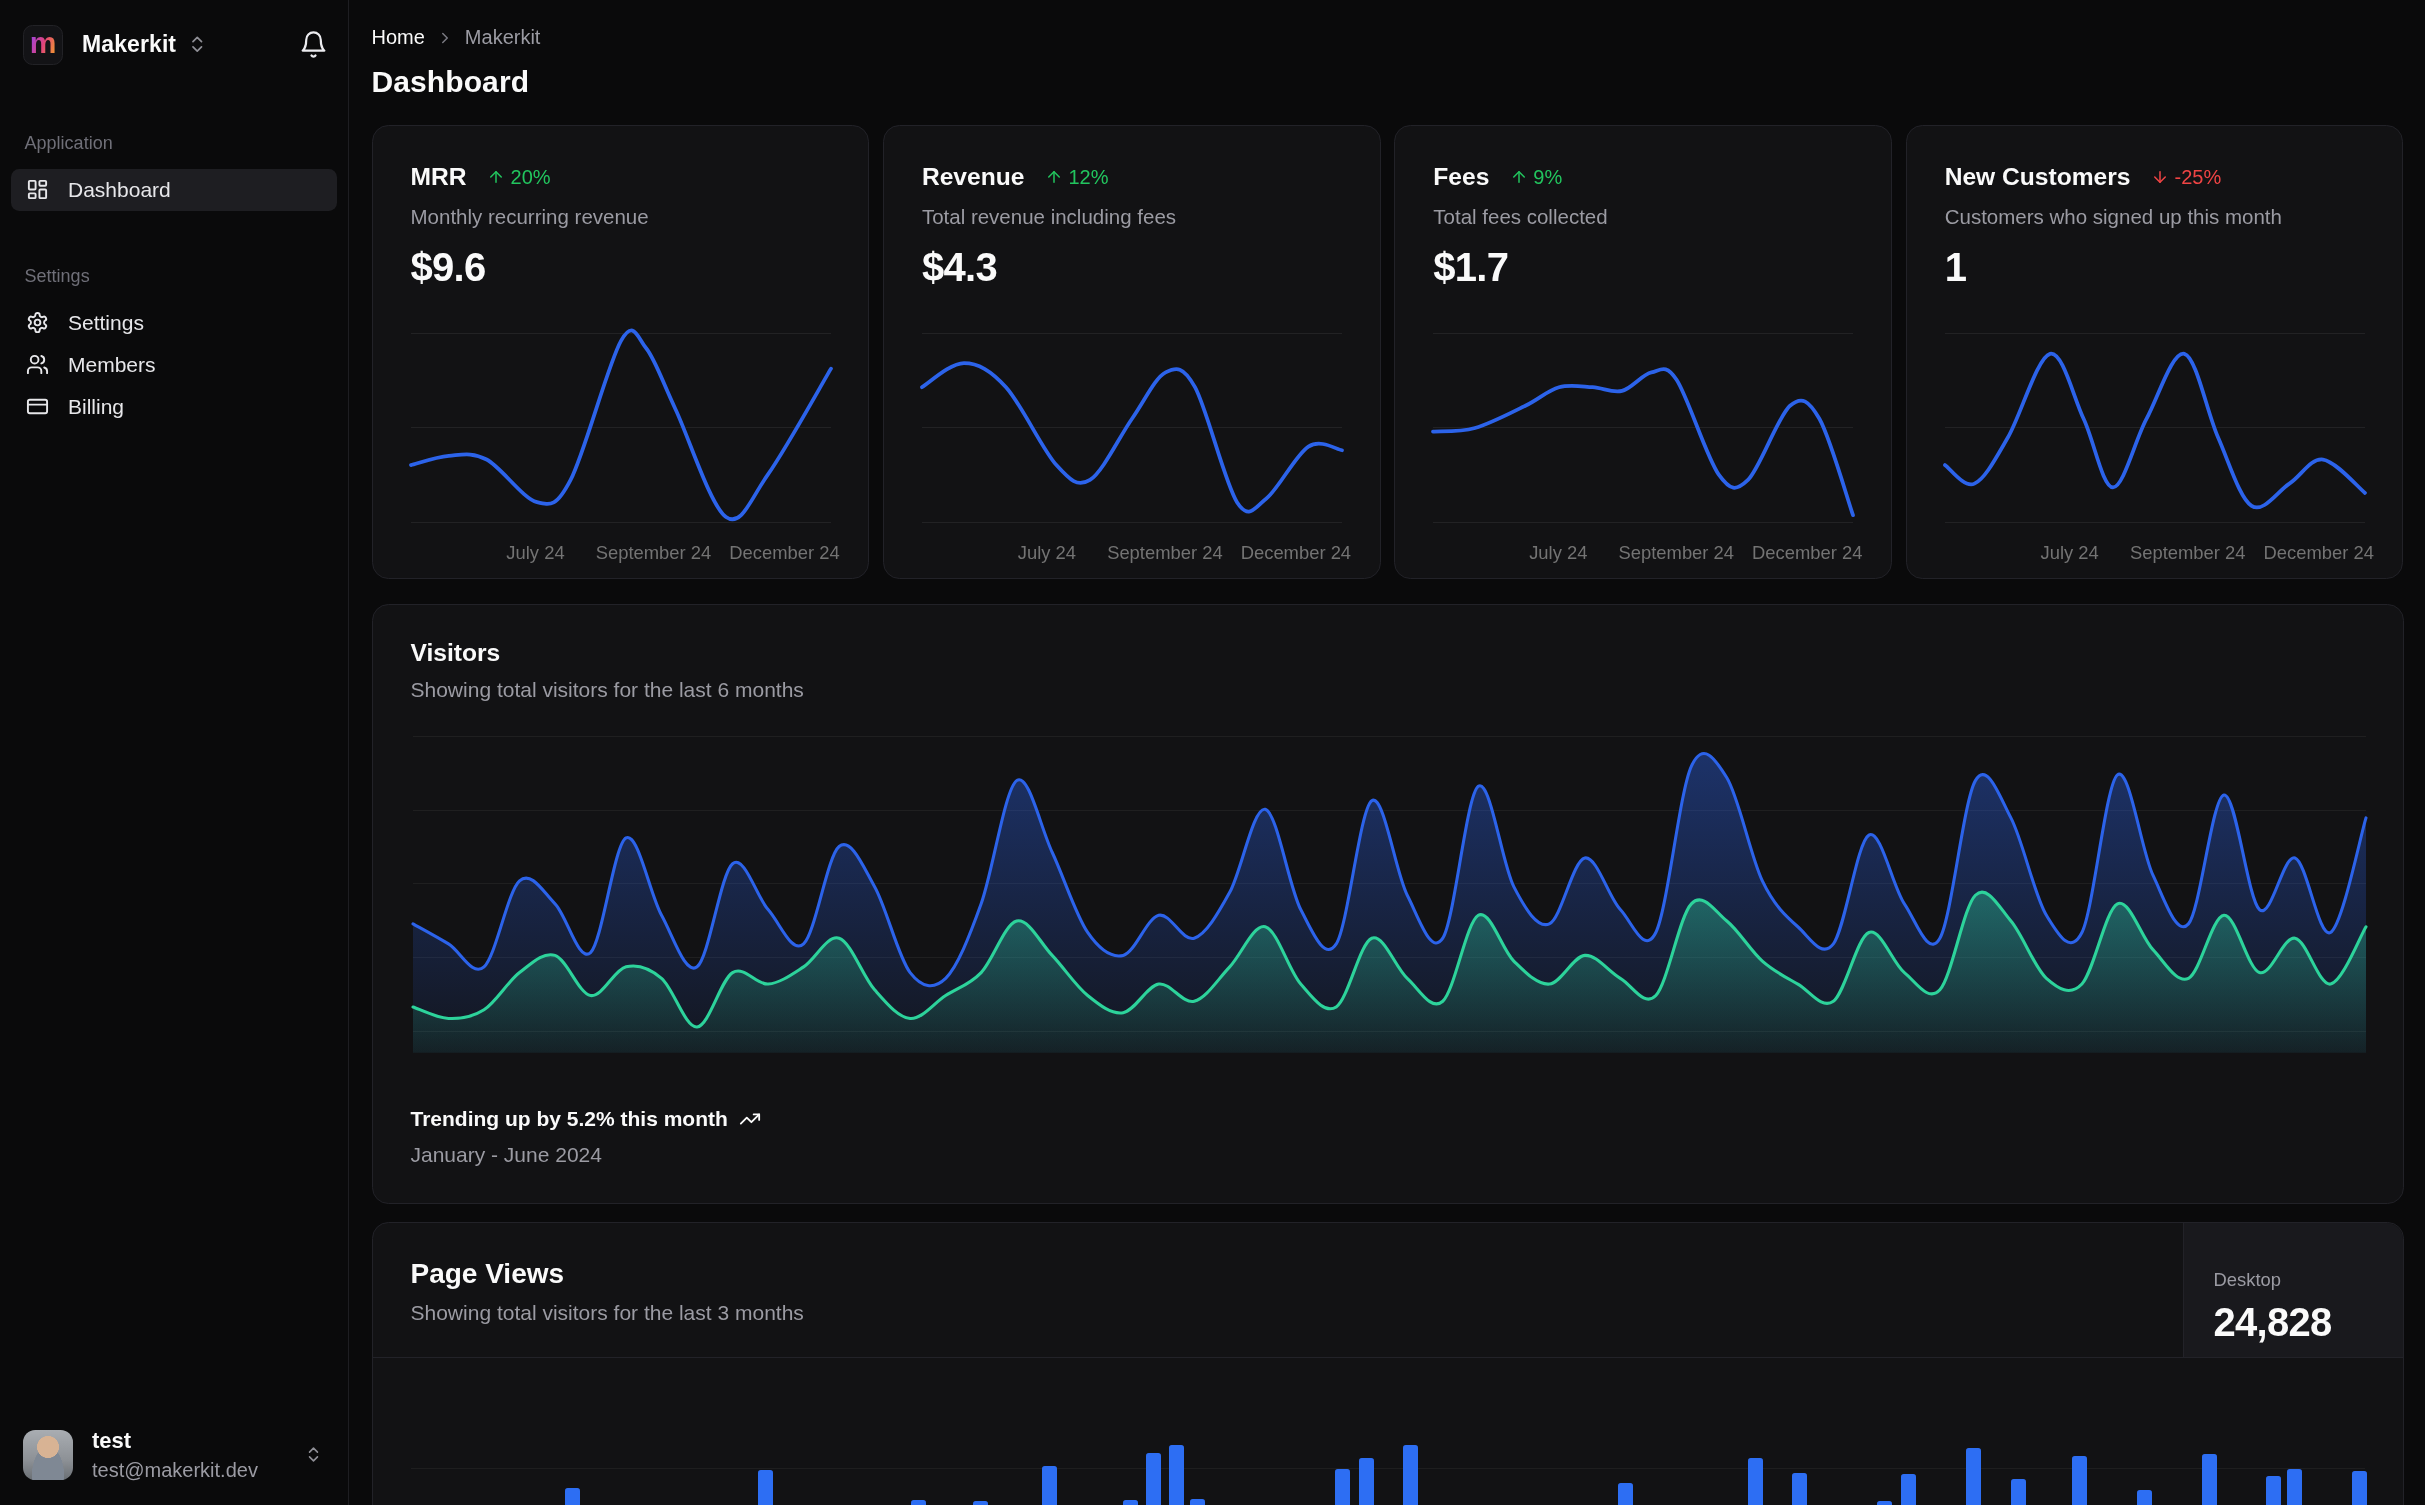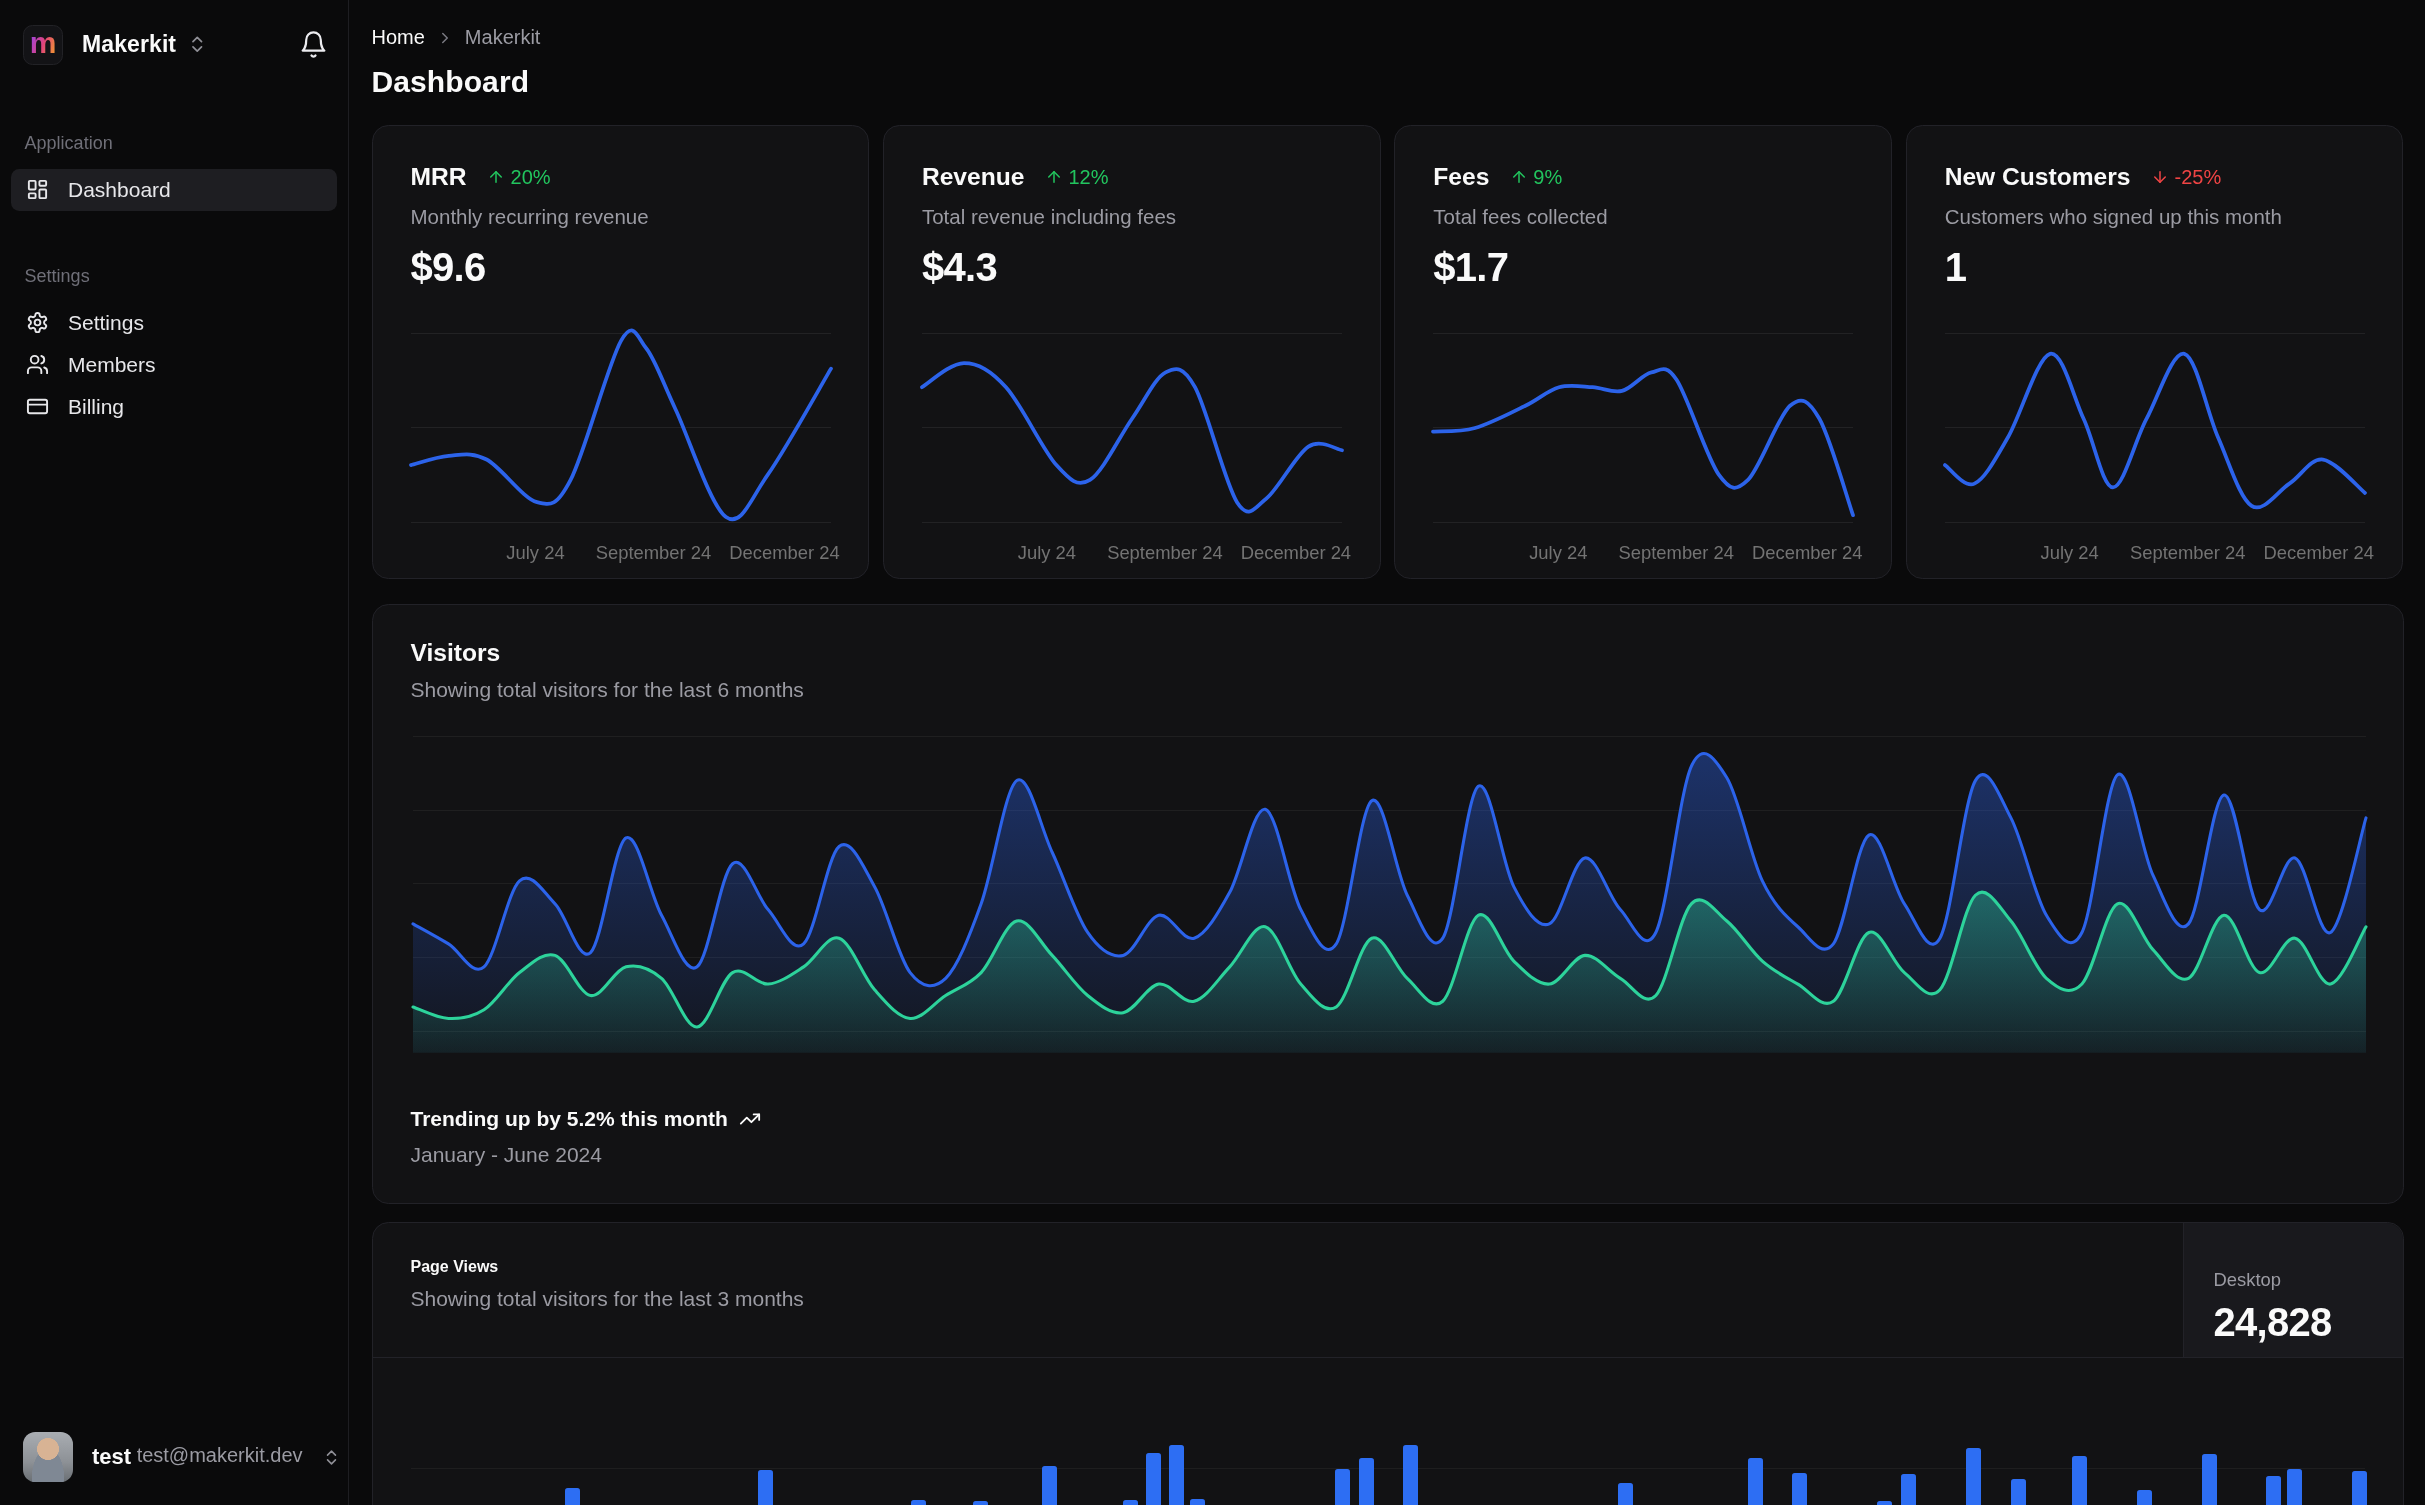--- a/index.html
+++ b/index.html
@@ -46,21 +46,21 @@
     margin-top:auto; display:flex; align-items:center; gap:19px;
     padding:20.5px 24.6px 23px 23px;
   }
   .avatar {
     width:50px; height:50px; border-radius:12.3px; flex:none;
     background:
       radial-gradient(circle at 50% 34%, #d8b394 0 26%, rgba(0,0,0,0) 27%),
       radial-gradient(ellipse at 50% 92%, #7f8894 0 45%, rgba(0,0,0,0) 46%),
       linear-gradient(180deg,#a9adb2 0%,#8d9196 60%,#6a6f74 100%);
   }
-  .user-meta { display:flex; gap:5.5px; }
+  .user-meta { display:flex; flex-direction:column; gap:5.5px; }
   .user-name { font-size:22px; font-weight:600; }
   .user-email { font-size:20px; color:#9b9ba3; }
   .user-switcher { margin-left:auto; color:#8f8f96; display:flex; }
 
   
   .main { position:absolute; left:349px; top:0; right:0; bottom:0; padding:26px 22.5px 0 22.5px; }
   .breadcrumb { display:flex; align-items:center; gap:11px; font-size:20px; }
   .crumb-home { color:#fafafa; cursor:pointer; }
   .crumb-sep { color:#7a7a82; display:flex; margin-top:1.4px; }
   .crumb-current { color:#9b9ba3; }
@@ -95,21 +95,21 @@
   .vc-chart svg { position:absolute; inset:0; overflow:visible; }
   .vc-footer { position:absolute; left:38px; top:502px; }
   .vc-trend-line { display:flex; align-items:center; gap:11px; font-size:21px; font-weight:600; }
   .vc-trend-line .t-icon { display:flex; color:#fafafa; }
   .vc-range { font-size:21px; color:#9b9ba3; margin-top:12.3px; }
 
   
   .pv-card { position:relative; margin-top:18.4px; height:437px; overflow:hidden; }
   .pv-header { display:flex; height:135px; border-bottom:0.7px solid #222228; }
   .pv-head-left { flex:1; padding:35px 38px 0 38px; }
-  .pv-title { font-size:16px; font-weight:700; }
+  .pv-title { font-size:28px; font-weight:700; }
   .pv-subtitle { font-size:21px; color:#9b9ba3; margin-top:11px; }
   .pv-toggle {
     width:235px; border-left:0.7px solid #222228; padding:46px 0 0 30px;
     cursor:pointer; position:relative;
   }
   .pv-toggle.selected { background:#19191d; }
   .pv-toggle:last-child { width:220px; border-top-right-radius:16.4px; }
   .pv-toggle-label { font-size:18.4px; color:#9b9ba3; }
   .pv-toggle-value { font-size:40px; font-weight:700; margin-top:8.2px; letter-spacing:-0.7px; }
   .pv-chart { position:absolute; left:0; right:0; top:135px; bottom:0; }

